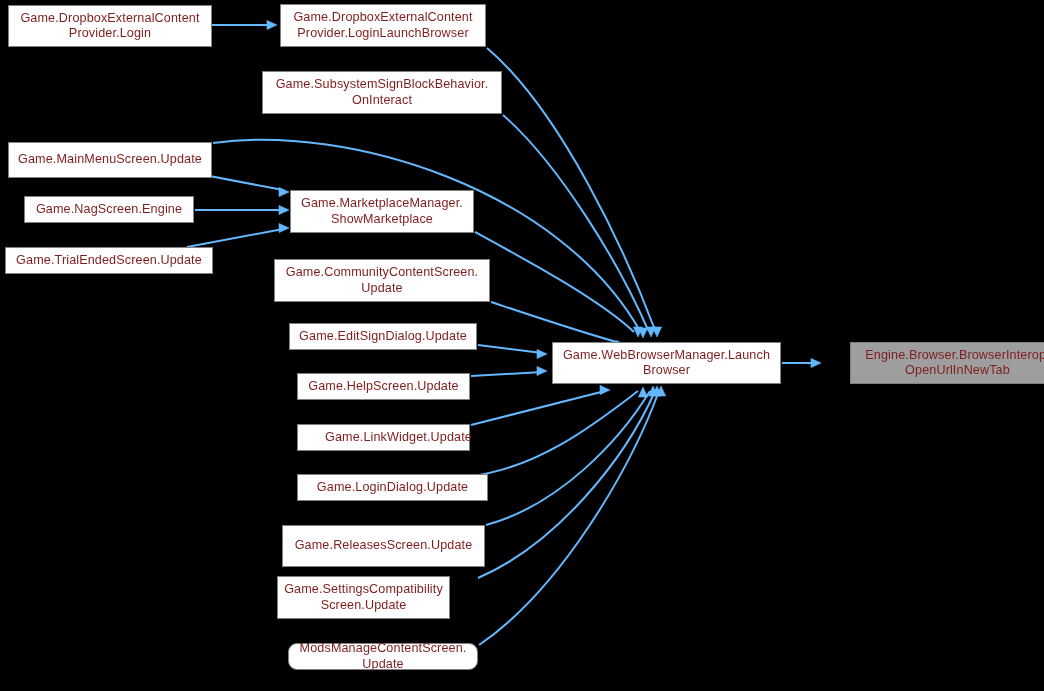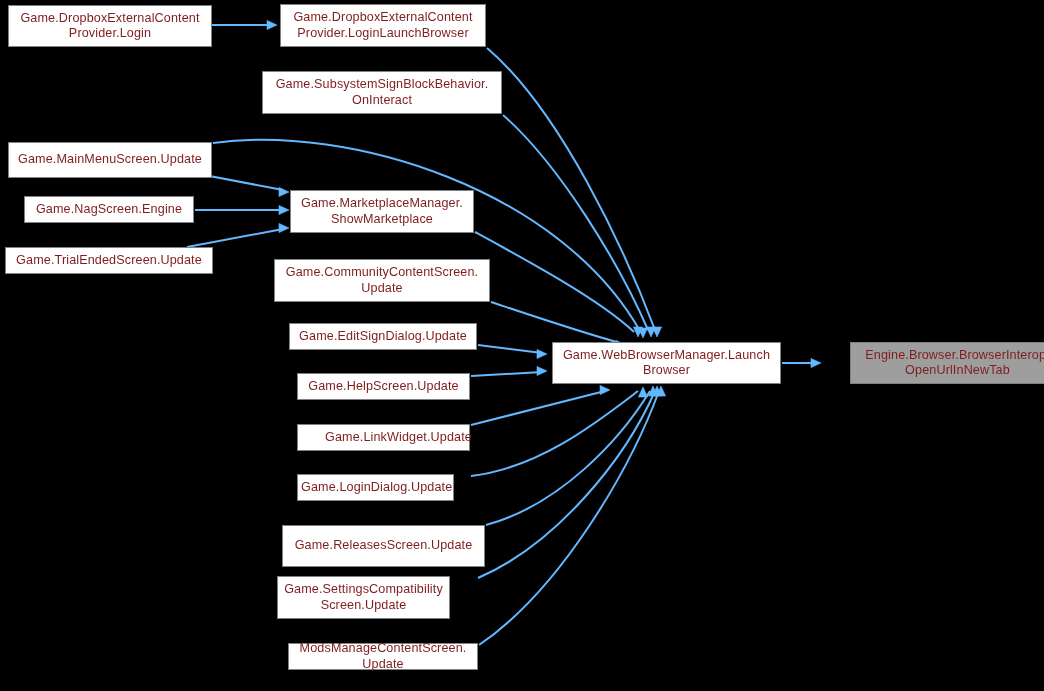--- a/index.html
+++ b/index.html
@@ -140,21 +140,21 @@
       <div class="node" style="left: 5px; top: 247px; width: 208px; height: 27px;"><span class="nlabel">Game.TrialEndedScreen.Update</span></div>
       <div class="node" style="left: 274px; top: 259px; width: 216px; height: 43px;"><span class="nlabel">Game.CommunityContentScreen.
 Update</span></div>
       <div class="node" style="left: 289px; top: 323px; width: 188px; height: 27px;"><span class="nlabel">Game.EditSignDialog.Update</span></div>
       <div class="node" style="left: 552px; top: 342px; width: 229px; height: 42px;"><span class="nlabel">Game.WebBrowserManager.Launch
 Browser</span></div>
       <div class="node highlight" style="left: 826px; top: 342px; width: 215px; height: 42px;"><span class="nlabel">Engine.Browser.BrowserInterop.
 OpenUrlInNewTab</span></div>
       <div class="node" style="left: 297px; top: 373px; width: 173px; height: 27px;"><span class="nlabel">Game.HelpScreen.Update</span></div>
       <div class="node" style="left: 297px; top: 424px; width: 173px; height: 27px; padding-left: 24px;"><span class="nlabel">Game.LinkWidget.Update</span></div>
-      <div class="node" style="left: 297px; top: 474px; width: 157px; height: 27px;"><span class="nlabel">Game.LoginDialog.Update</span></div>
+      <div class="node" style="left: 297px; top: 474px; width: 191px; height: 27px;"><span class="nlabel">Game.LoginDialog.Update</span></div>
       <div class="node" style="left: 282px; top: 525px; width: 203px; height: 42px;"><span class="nlabel">Game.ReleasesScreen.Update</span></div>
       <div class="node" style="left: 277px; top: 576px; width: 173px; height: 43px; justify-content: center;"><span class="nlabel">Game.SettingsCompatibility
 Screen.Update</span></div>
-      <div class="node" style="left: 288px; top: 643px; width: 190px; height: 27px;"><span class="nlabel">ModsManageContentScreen.
+      <div class="node" style="left: 288px; top: 643px; width: 190px; height: 27px; border-radius: 9px;"><span class="nlabel">ModsManageContentScreen.
 Update</span></div>
     </div>
 
 </div>
 
 </body></html>

